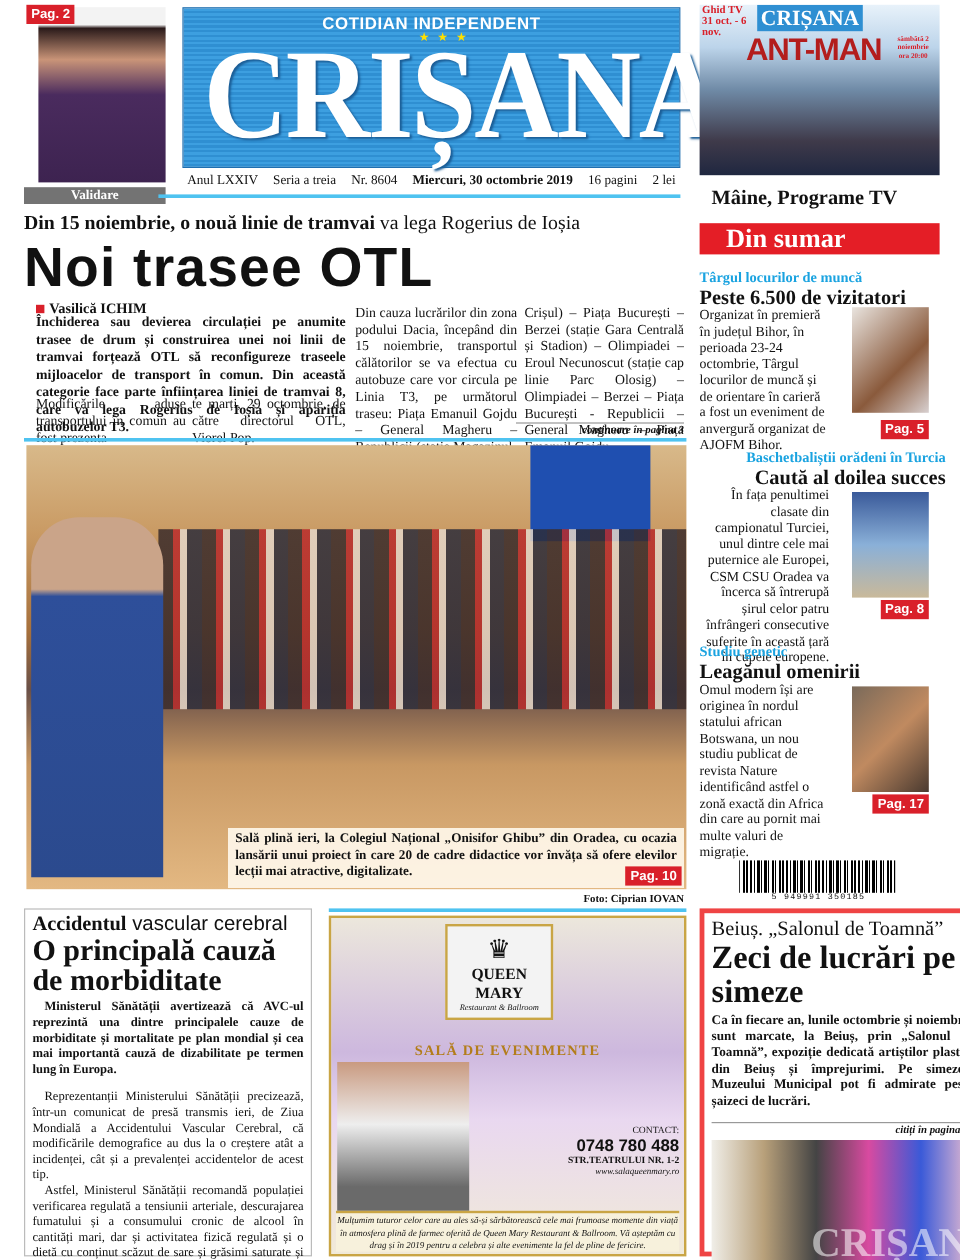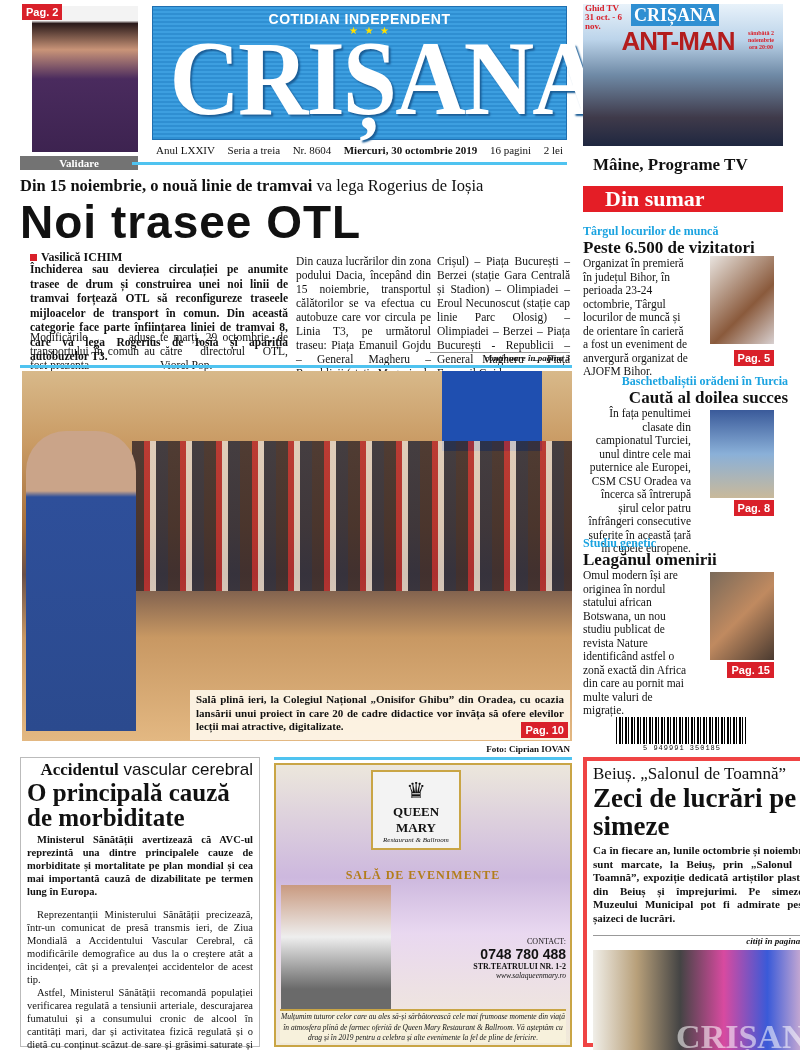--- a/index.html
+++ b/index.html
@@ -94,21 +94,21 @@
   #beius { left: 583px; top: 757px; width: 238px; height: 290px; border: 4px solid #ef4444; padding: 3px 6px; }
   #beius .kick { font-size: 17px; }
   #beius h2 { font-size: 27px; font-weight: bold; line-height: 28px; }
   #beius p { font-size: 11px; font-weight: bold; line-height: 13.5px; text-align: justify; margin-top: 4px; }
   #beius .cont { margin-top: 10px; }
   #beius .img { margin-top: 4px; height: 112px; background: linear-gradient(90deg,#f0eee8 0%,#b8a07a 20%,#444 40%,#d84aa0 60%,#3a5ad8 80%,#f0c0d0 100%); position: relative; }
   #beius .wm { position:absolute; right: -20px; bottom: 6px; color: rgba(255,255,255,0.55); font-size: 34px; font-weight: bold; }
 
   
   #avc { left: 20px; top: 757px; width: 240px; height: 290px; border: 1px solid #bbb; padding: 2px 6px; }
-  #avc .kick { font-size: 17px; font-family: "Liberation Sans", sans-serif; text-align: right; }
+  #avc .kick { font-size: 17px; font-family: "Liberation Sans", sans-serif; }
   #avc .kick b { font-family: "Liberation Serif", serif; }
   #avc h2 { font-size: 25px; font-weight: bold; line-height: 25px; }
   #avc .lead { font-size: 10.5px; font-weight: bold; line-height: 13px; text-align: justify; margin-top: 3px; text-indent: 10px; }
   #avc .bp { font-size: 10.5px; line-height: 13px; text-align: justify; text-indent: 10px; }
   #avc .gap { height: 10px; }
 
   
   #adbar { left: 274px; top: 757px; width: 298px; }
   #ad { left: 274px; top: 763px; width: 298px; height: 284px; background: linear-gradient(180deg,#ece7dc 0%,#cdb8de 40%,#e9d8f0 60%,#f1ead8 100%);
      border: 2px solid #c9a545; }
@@ -191,21 +191,21 @@
   <h3>Caută al doilea succes</h3>
   <div class="txt">În fața penultimei clasate din campionatul Turciei, unul dintre cele mai puternice ale Europei, CSM CSU Oradea va încerca să întrerupă șirul celor patru înfrângeri consecutive suferite în această țară în cupele europene.</div>
   <div class="img photo"></div>
   <span class="pagbadge">Pag. 8</span>
 </div>
 <div class="sumitem" id="sum3">
   <div class="kicker-blue">Studiu genetic</div>
   <h3>Leagănul omenirii</h3>
   <div class="txt">Omul modern își are originea în nordul statului african Botswana, un nou studiu publicat de revista Nature identificând astfel o zonă exactă din Africa din care au pornit mai multe valuri de migrație.</div>
   <div class="img photo"></div>
-  <span class="pagbadge">Pag. 15</span>
+  <span class="pagbadge">Pag. 17</span>
 </div>
 
 <div class="abs" id="barcode"></div>
 <div class="abs" id="barcode-num">5 949991 350185</div>
 
 <div class="abs" id="beius">
   <div class="kick">Beiuș. „Salonul de Toamnă”</div>
   <h2>Zeci de lucrări pe simeze</h2>
   <p>Ca în fiecare an, lunile octombrie și noiembrie sunt marcate, la Beiuș, prin „Salonul de Toamnă”, expoziție dedicată artiștilor plastici din Beiuș și împrejurimi. Pe simezele Muzeului Municipal pot fi admirate peste șaizeci de lucrări.</p>
   <div class="cont">citiți în pagina 11</div>

